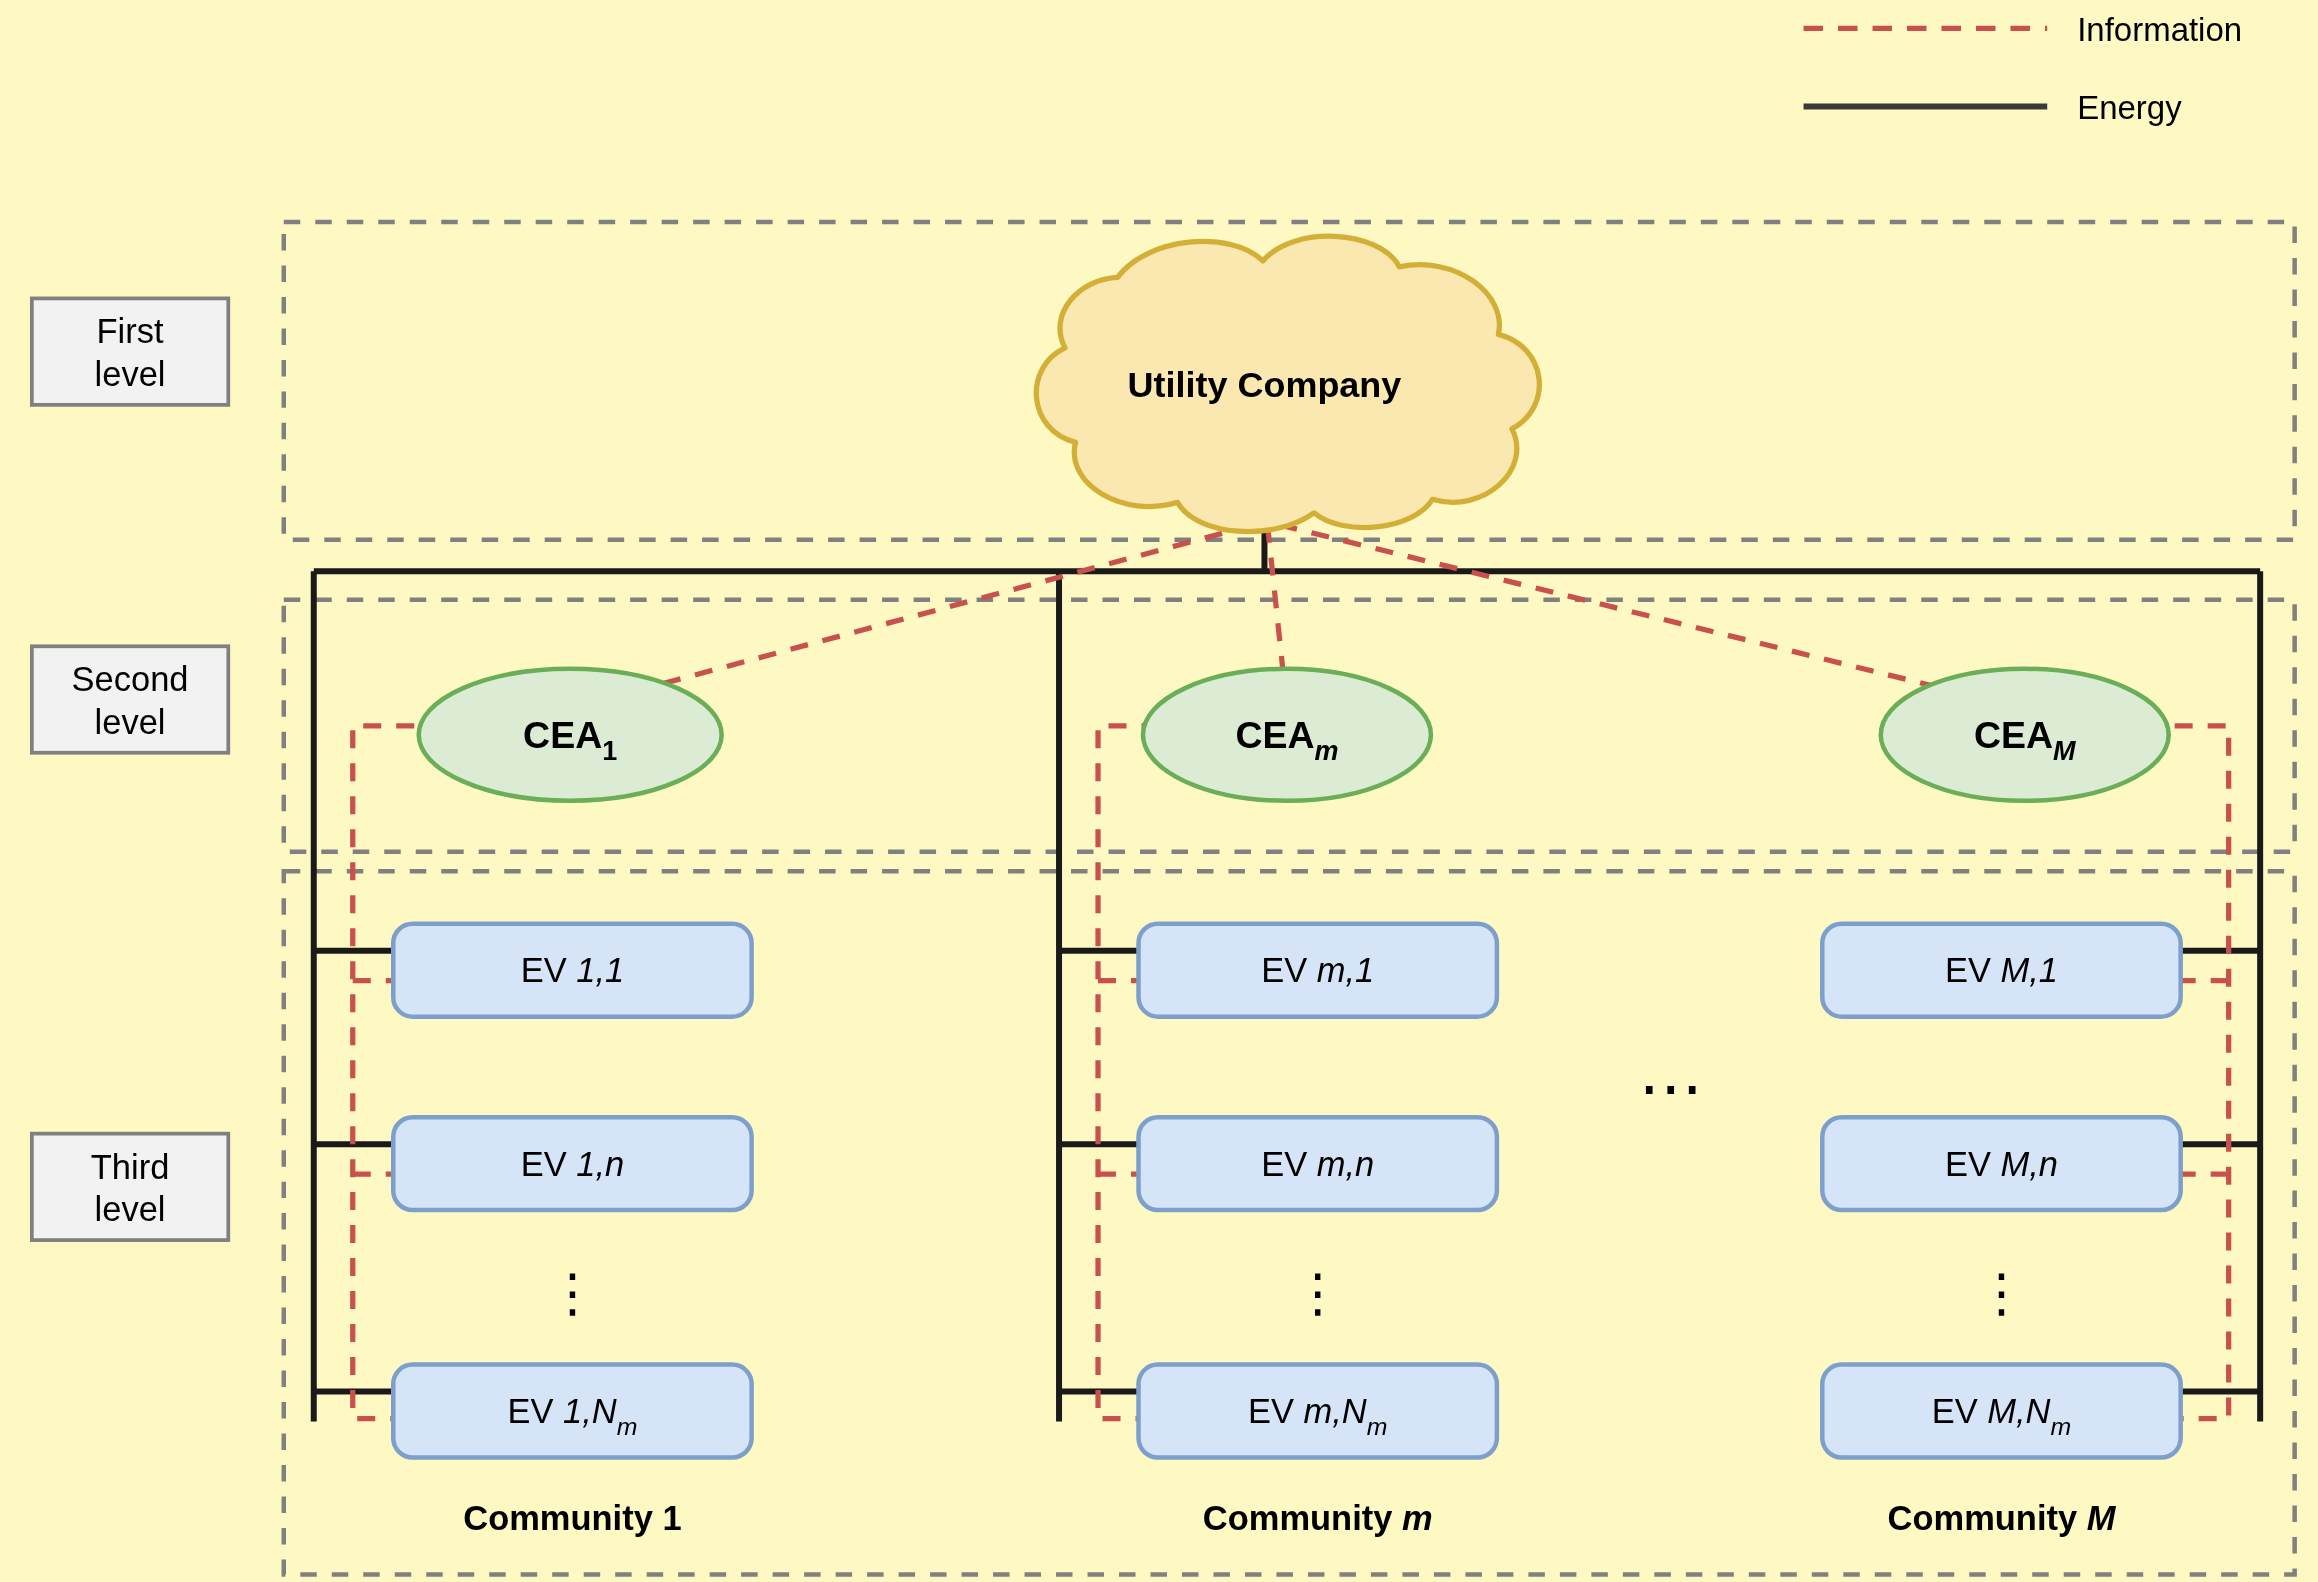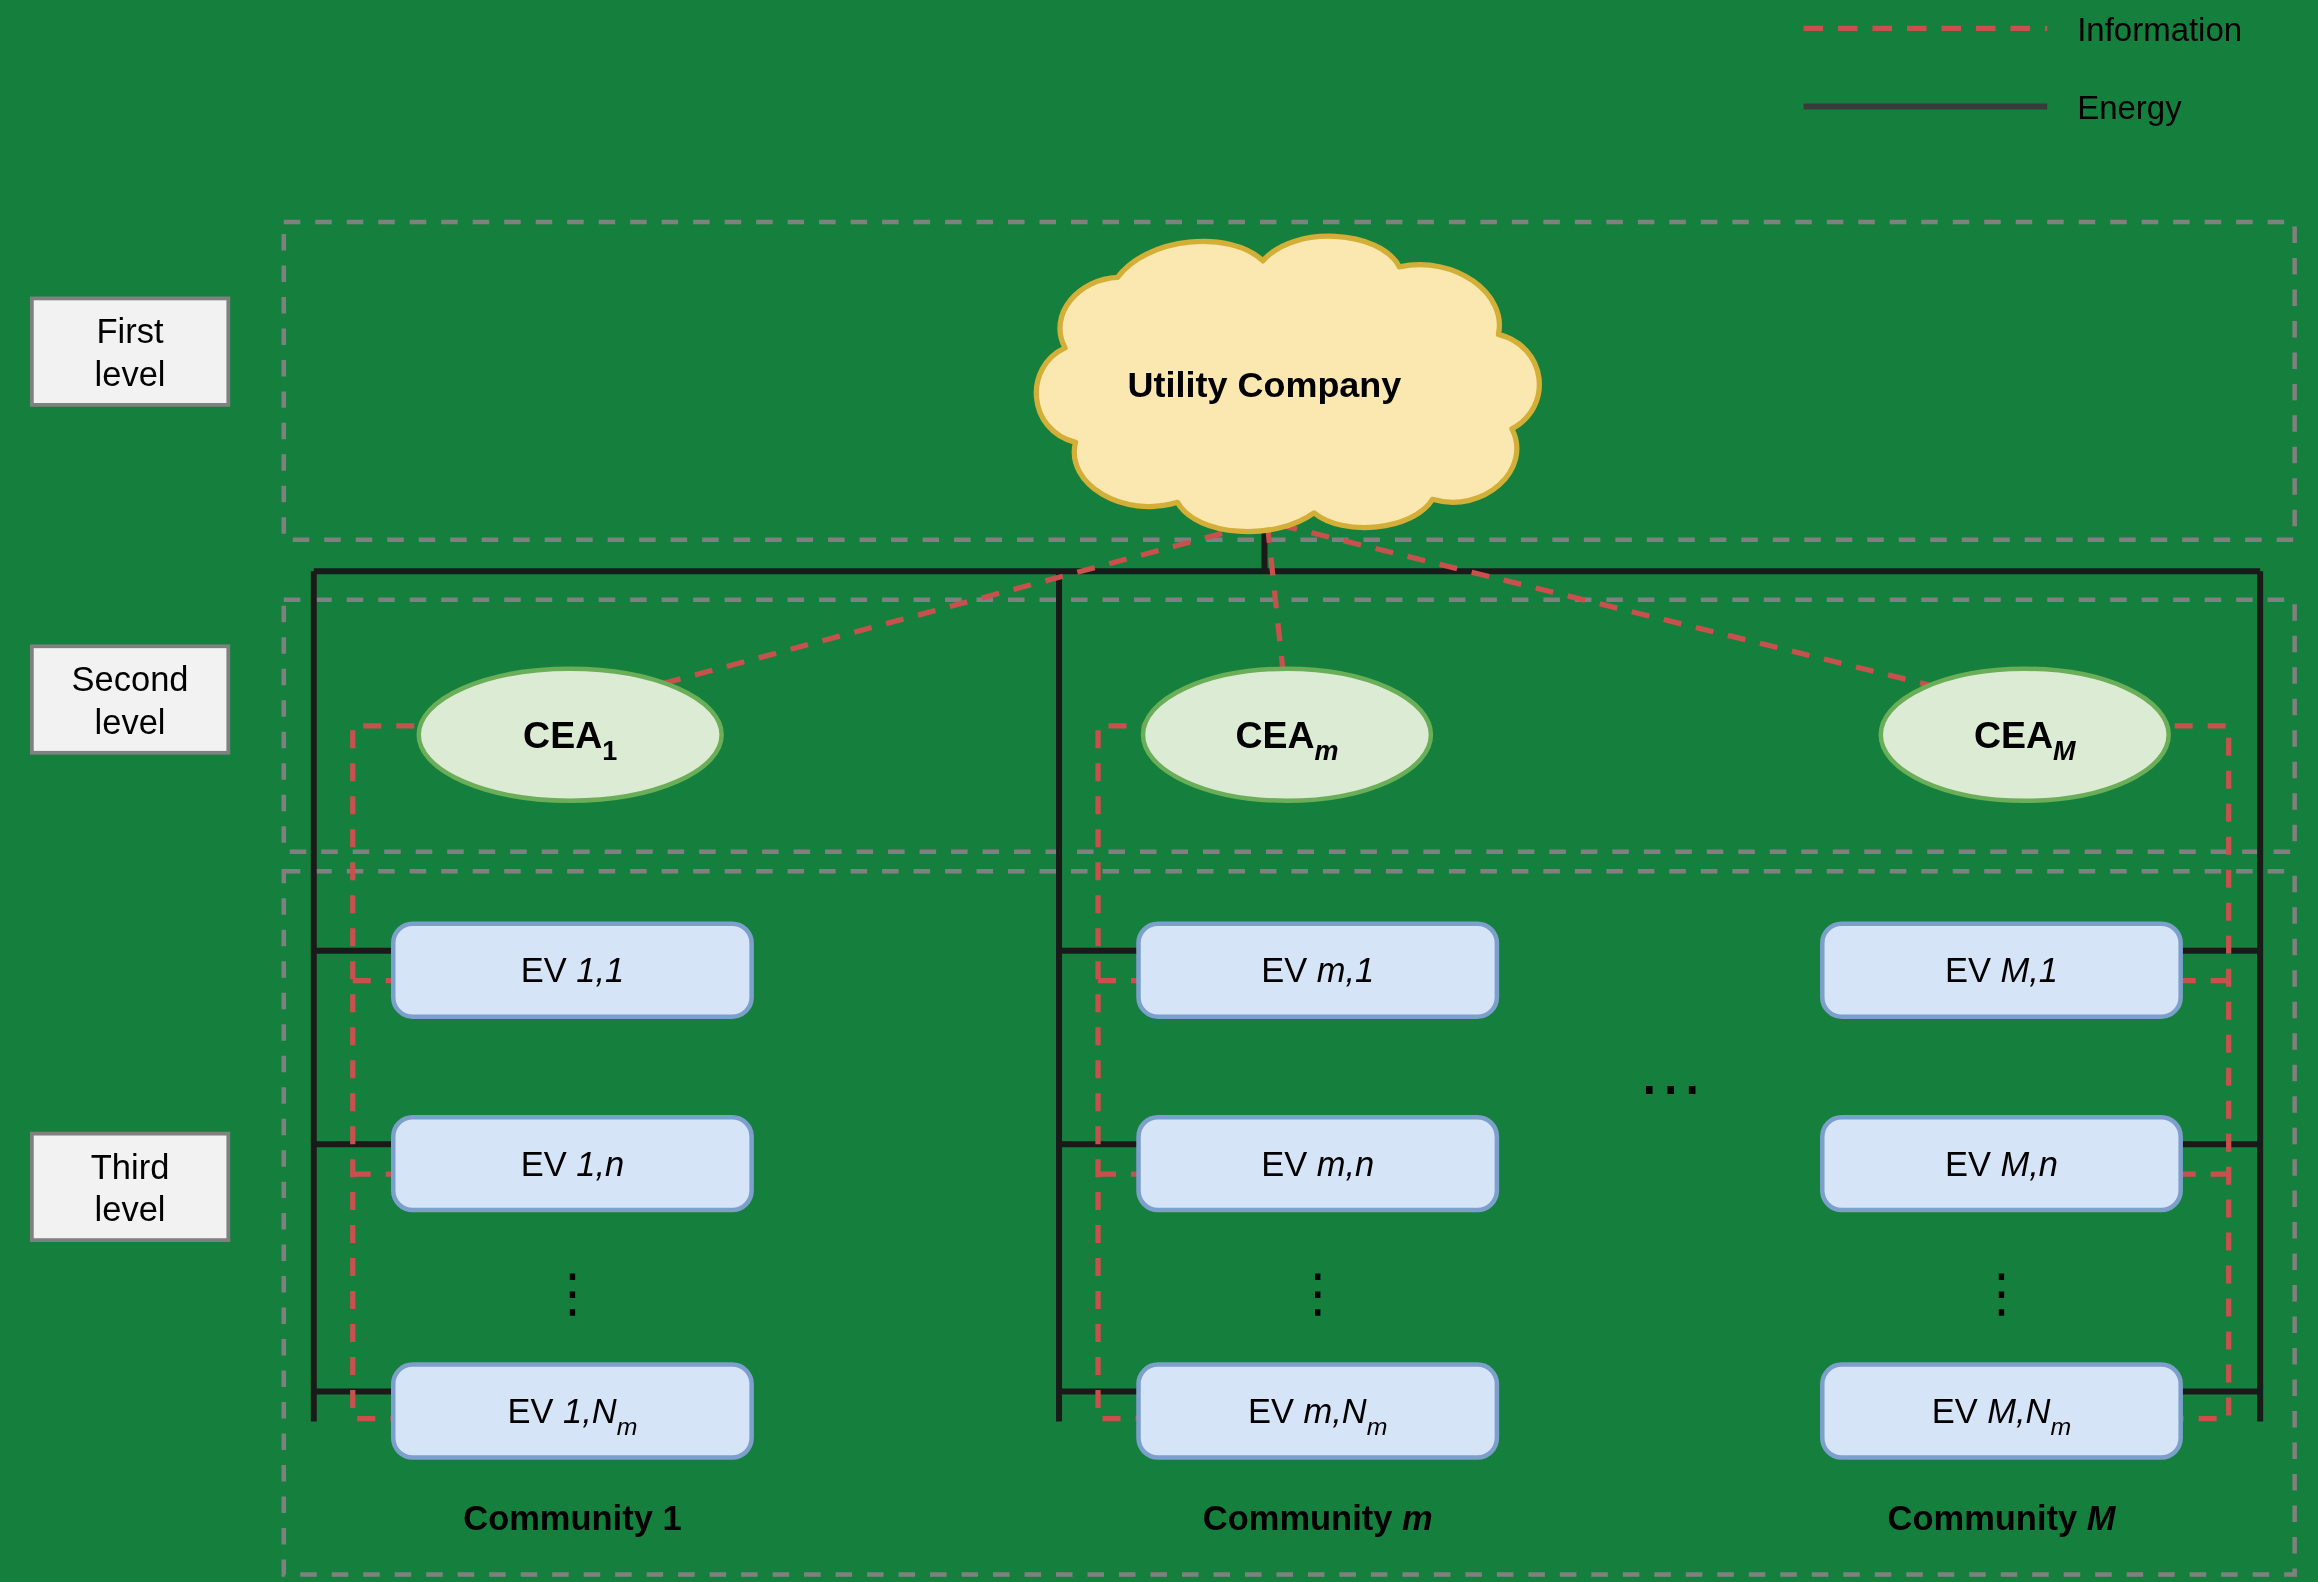--- a/index.html
+++ b/index.html
@@ -7,21 +7,21 @@
     padding: 0;
     background: #ffffff;
   }
   body {
     font-family: "Liberation Sans", sans-serif;
   }
   #stage {
     position: relative;
     width: 2319px;
     height: 1582px;
-    background: #15803d;
+    background: #fef9c3;
     overflow: hidden;
   }
   svg#canvas {
     position: absolute;
     left: 0;
     top: 0;
     width: 2319px;
     height: 1582px;
   }
   

